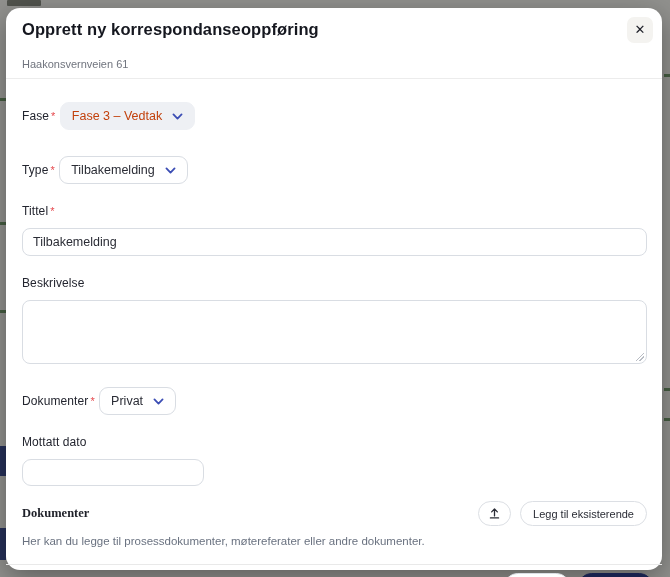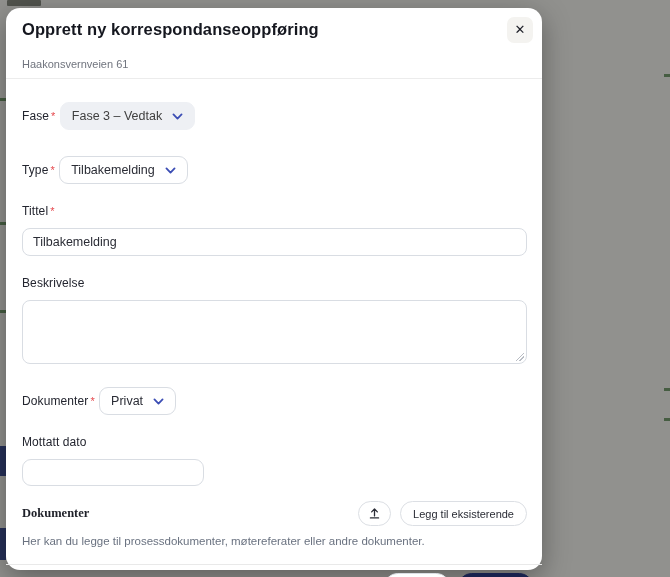--- a/index.html
+++ b/index.html
@@ -9,21 +9,21 @@
     background:#91918e;
   }
   
   .backdrop-artifact{position:absolute;}
   .smudge{left:7px;top:0;width:34px;height:6px;background:#3c3f38;opacity:.75;border-radius:1px;filter:blur(.5px);}
   .green-dash{width:6px;height:3px;background:#33502f;opacity:.8;}
   .navy-block{width:6px;background:#1b2653;opacity:.9;}
 
   
   .modal{
-    position:absolute;left:6px;top:8px;width:536px;height:562px;
+    position:absolute;left:6px;top:8px;width:656px;height:562px;
     background:#ffffff;border-radius:14px;
     box-shadow:0 8px 28px rgba(0,0,0,.35);
     display:flex;flex-direction:column;box-sizing:border-box;
   }
   .modal-header{
     position:relative;flex:0 0 auto;
     padding:12px 48px 8px 16px;border-bottom:1px solid #ececec;
   }
   .modal-title{font-size:16.5px;font-weight:600;color:#15171f;letter-spacing:.1px;}
   .modal-subtitle{font-size:11px;color:#70747e;margin-top:19px;}
@@ -41,21 +41,21 @@
   .helper-small{font-size:10px;color:#3f4350;margin-top:6px;}
 
   .dropdown{
     margin-top:9px;height:28px;box-sizing:border-box;
     display:inline-flex;align-items:center;gap:9px;
     padding:0 10px 0 11px;background:#fff;
     border:1px solid #d9dde3;border-radius:9px;cursor:pointer;
   }
   .dropdown .dd-text{font-size:12.5px;color:#2a2c35;}
   .dropdown.disabled{background:#eef0f4;border-color:#eef0f4;cursor:default;}
-  .dropdown.disabled .dd-text{color:#404040;}
+  .dropdown.disabled .dd-text{color:#c2410c;}
   .chev{width:13px;height:13px;flex:0 0 auto;}
 
   .text-input{
     margin-top:9px;display:block;width:100%;height:28px;box-sizing:border-box;
     border:1px solid #d9dde3;border-radius:8px;padding:0 10px;
     font-size:12.5px;color:#2a2c35;font-family:inherit;outline:none;background:#fff;
   }
   .date-input{width:182px;height:27px;border-radius:9px;}
   .textarea-wrap{position:relative;margin-top:9px;}
   textarea.text-area{

